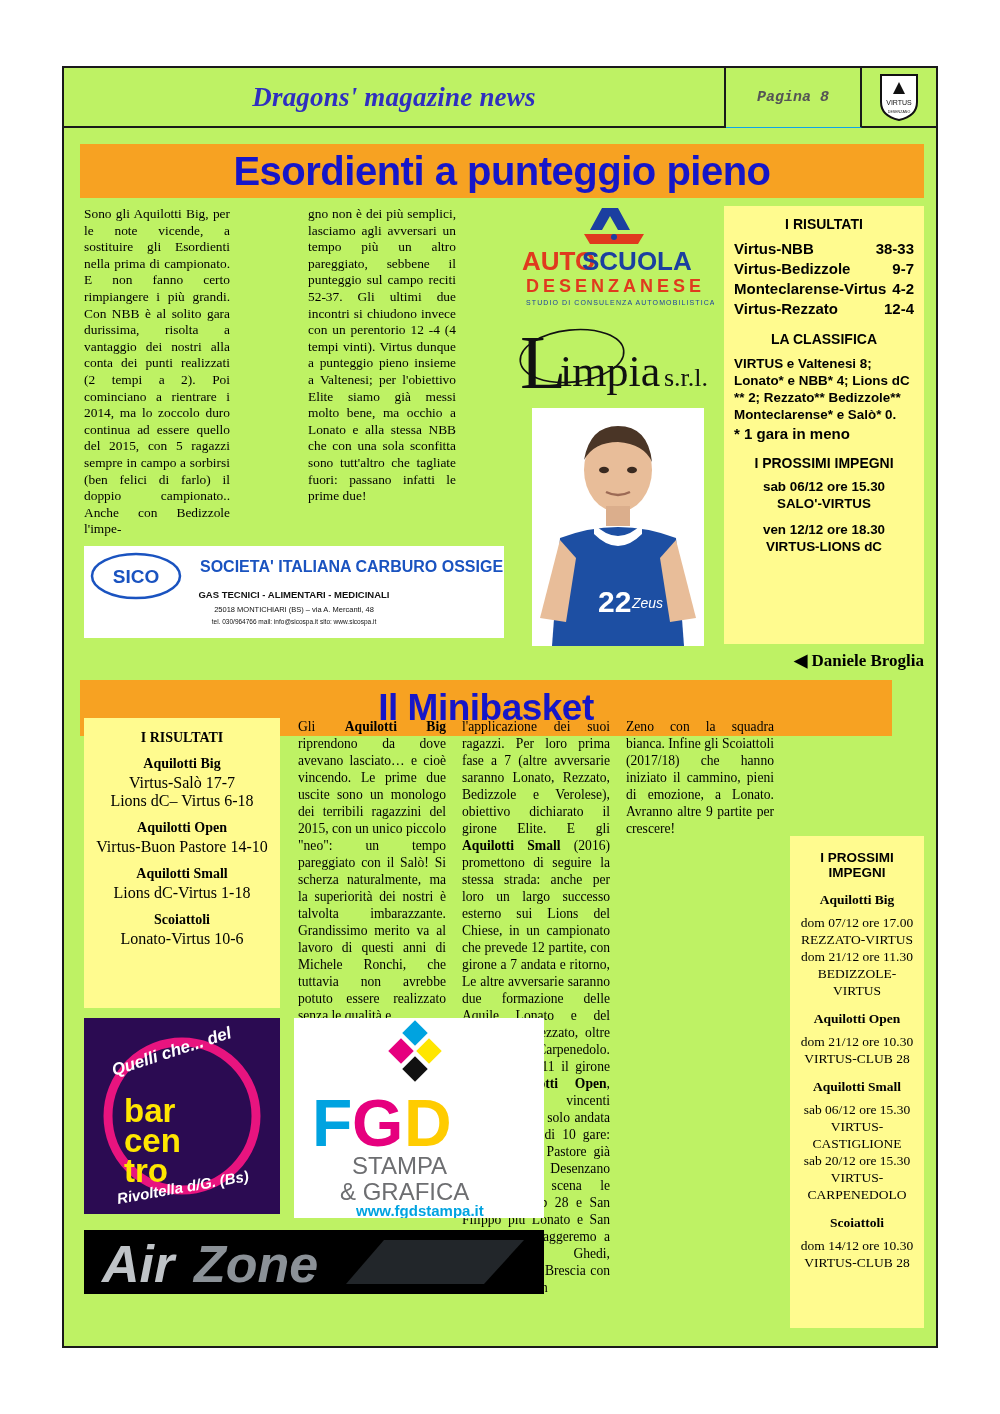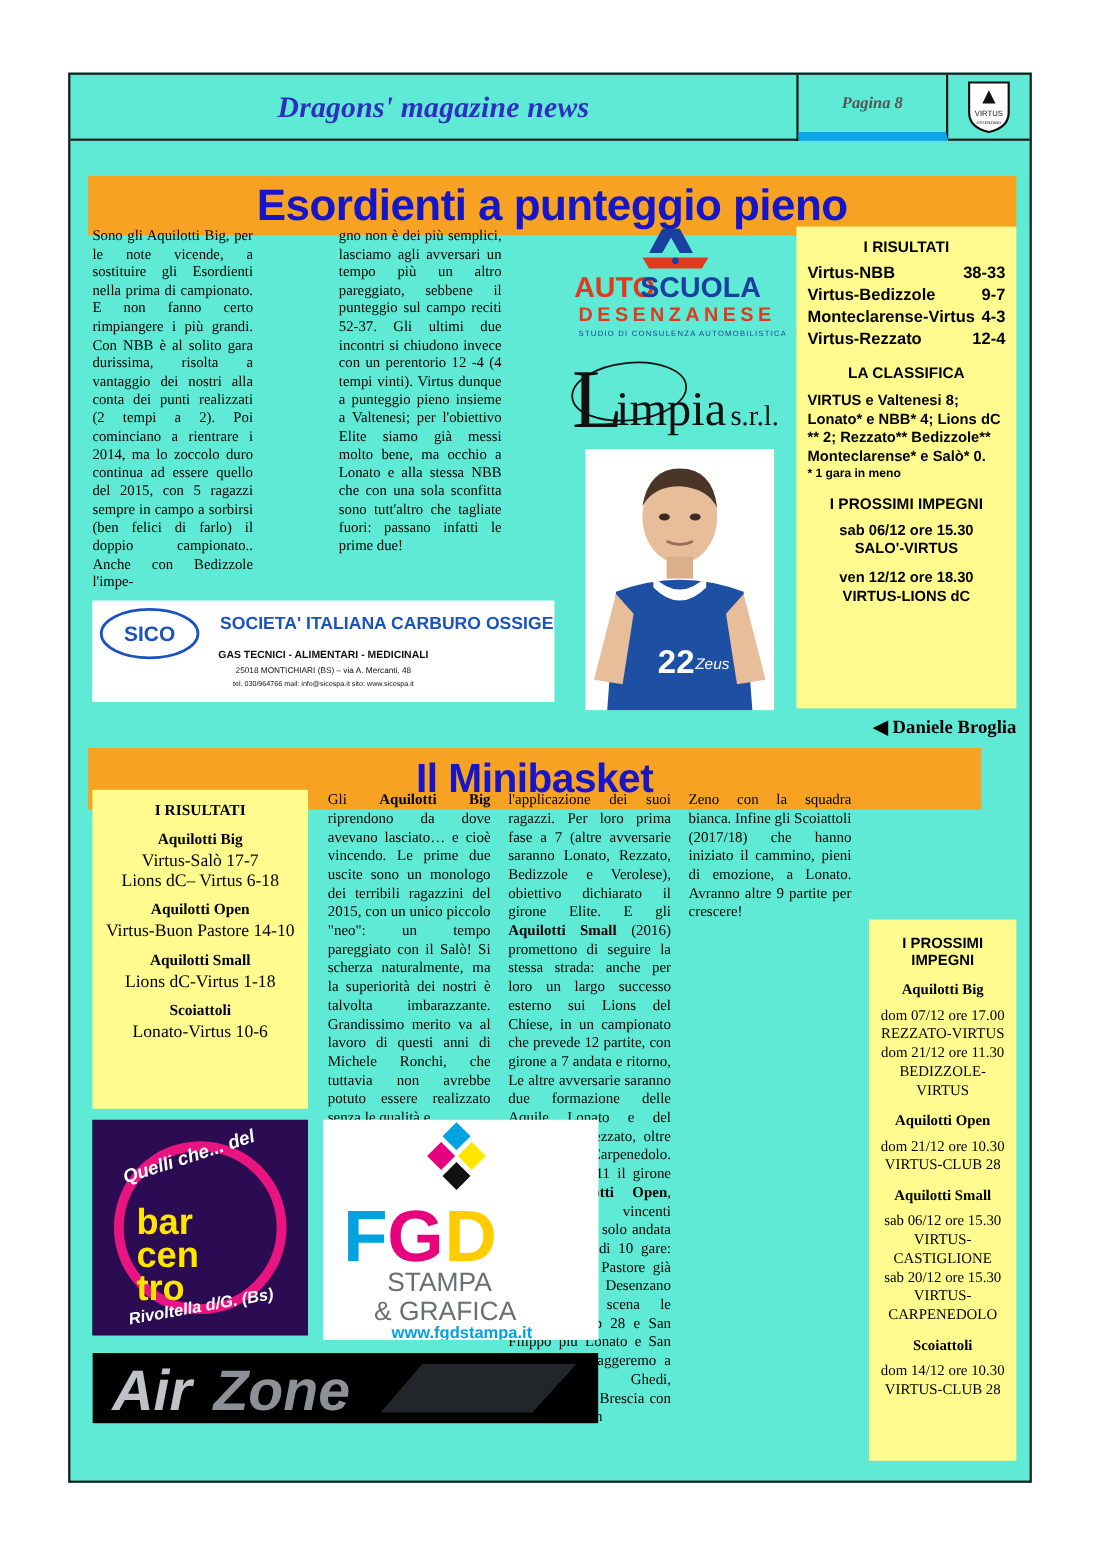--- a/index.html
+++ b/index.html
@@ -9,44 +9,44 @@
     font-family:"Liberation Serif", serif;
     position:relative;
     overflow:hidden;
   }
   .page{
     position:absolute;
     left:62px; top:66px;
     width:876px; height:1282px;
     border:2px solid #1a1a1a;
     box-sizing:border-box;
-    background:#5eead4;
+    background:#bef264;
   }
   
   .masthead{
     position:absolute; left:0; top:0; width:100%; height:60px;
     box-sizing:border-box;
     display:flex; align-items:stretch;
   }
   .mast-title{
     flex:0 0 660px;
     border-right:2px solid #1a1a1a;
     border-bottom:2px solid #1a1a1a;
     display:flex; align-items:center; justify-content:center;
     font-family:"Liberation Serif", serif;
     font-style:italic; font-weight:bold;
     font-size:27px; color:#2f2fbf;
     letter-spacing:0.2px;
   }
   .mast-page{
     flex:1;
     border-right:2px solid #1a1a1a;
-    border-bottom:8px solid #0ea5e9;
+    border-bottom:1px solid #0ea5e9;
     display:flex; align-items:center; justify-content:center;
-    font-family:Liberation Serif, serif;
+    font-family:Liberation Mono, monospace;
     font-style:italic; font-weight:bold;
     font-size:15px; color:#555555;
   }
   .mast-logo{
     flex:0 0 74px;
     border-bottom:2px solid #1a1a1a;
     display:flex; align-items:center; justify-content:center;
     position:relative;
   }
   .logo-shield{
@@ -59,21 +59,21 @@
     background:#F7A222;
     display:flex;align-items:center;justify-content:center;
   }
   .banner span{
     font-family:"Liberation Sans", sans-serif;
     font-weight:bold;
     color:#1616c8;
     font-size:40px;
     letter-spacing:-0.5px;
   }
-  #banner1{left:16px;top:76px;width:844px;height:54px;margin-top:16px;}
+  #banner1{left:16px;top:76px;width:844px;height:54px;}
   #banner2{left:16px;top:612px;width:812px;height:56px;}
   #banner2 span{font-size:37px;}
 
   
   .col{
     position:absolute;
     font-family:"Liberation Serif", serif;
     font-size:13.4px;
     line-height:16.6px;
     text-align:justify;
@@ -97,21 +97,21 @@
   }
   .res-row{
     display:flex;justify-content:space-between;font-size:15px;font-weight:bold;
     margin-bottom:3px;
   }
   .res-row .r-left{white-space:nowrap;}
   .res-row .r-right{white-space:nowrap;}
   .cls-text{
     font-size:13.4px;font-weight:bold;line-height:17px;text-align:left;margin-top:2px;
   }
-  .cls-note{font-size:11px;font-weight:bold;margin-top:2px;}
+  .cls-note{font-size:15px;font-weight:bold;margin-top:2px;}
   .imp-title{text-align:center;font-weight:bold;font-size:14px;margin:13px 0 7px;}
   .imp-line{text-align:center;font-weight:bold;font-size:13.4px;line-height:17px;}
   .imp-gap{height:9px;}
 
   .byline{
     position:absolute;left:660px;top:582px;width:200px;
     text-align:right;font-family:"Liberation Serif", serif;
     font-weight:bold;font-size:17px;color:#000;
   }
 
@@ -236,21 +236,21 @@
     <div class="res-row">
       <span class="r-left">Virtus-NBB</span>
       <span class="r-right">38-33</span>
     </div>
     <div class="res-row">
       <span class="r-left">Virtus-Bedizzole</span>
       <span class="r-right">9-7</span>
     </div>
     <div class="res-row">
       <span class="r-left">Monteclarense-Virtus</span>
-      <span class="r-right">4-3</span>
+      <span class="r-right">4-2</span>
     </div>
     <div class="res-row">
       <span class="r-left">Virtus-Rezzato</span>
       <span class="r-right">12-4</span>
     </div>
 
     <div class="res-title" style="margin-top:14px">LA CLASSIFICA</div>
     <div class="cls-text">VIRTUS e Valtenesi 8; Lonato* e NBB* 4; Lions dC ** 2; Rezzato** Bedizzole** Monteclarense* e Salò* 0.</div>
     <div class="cls-note">* 1 gara in meno</div>
 

